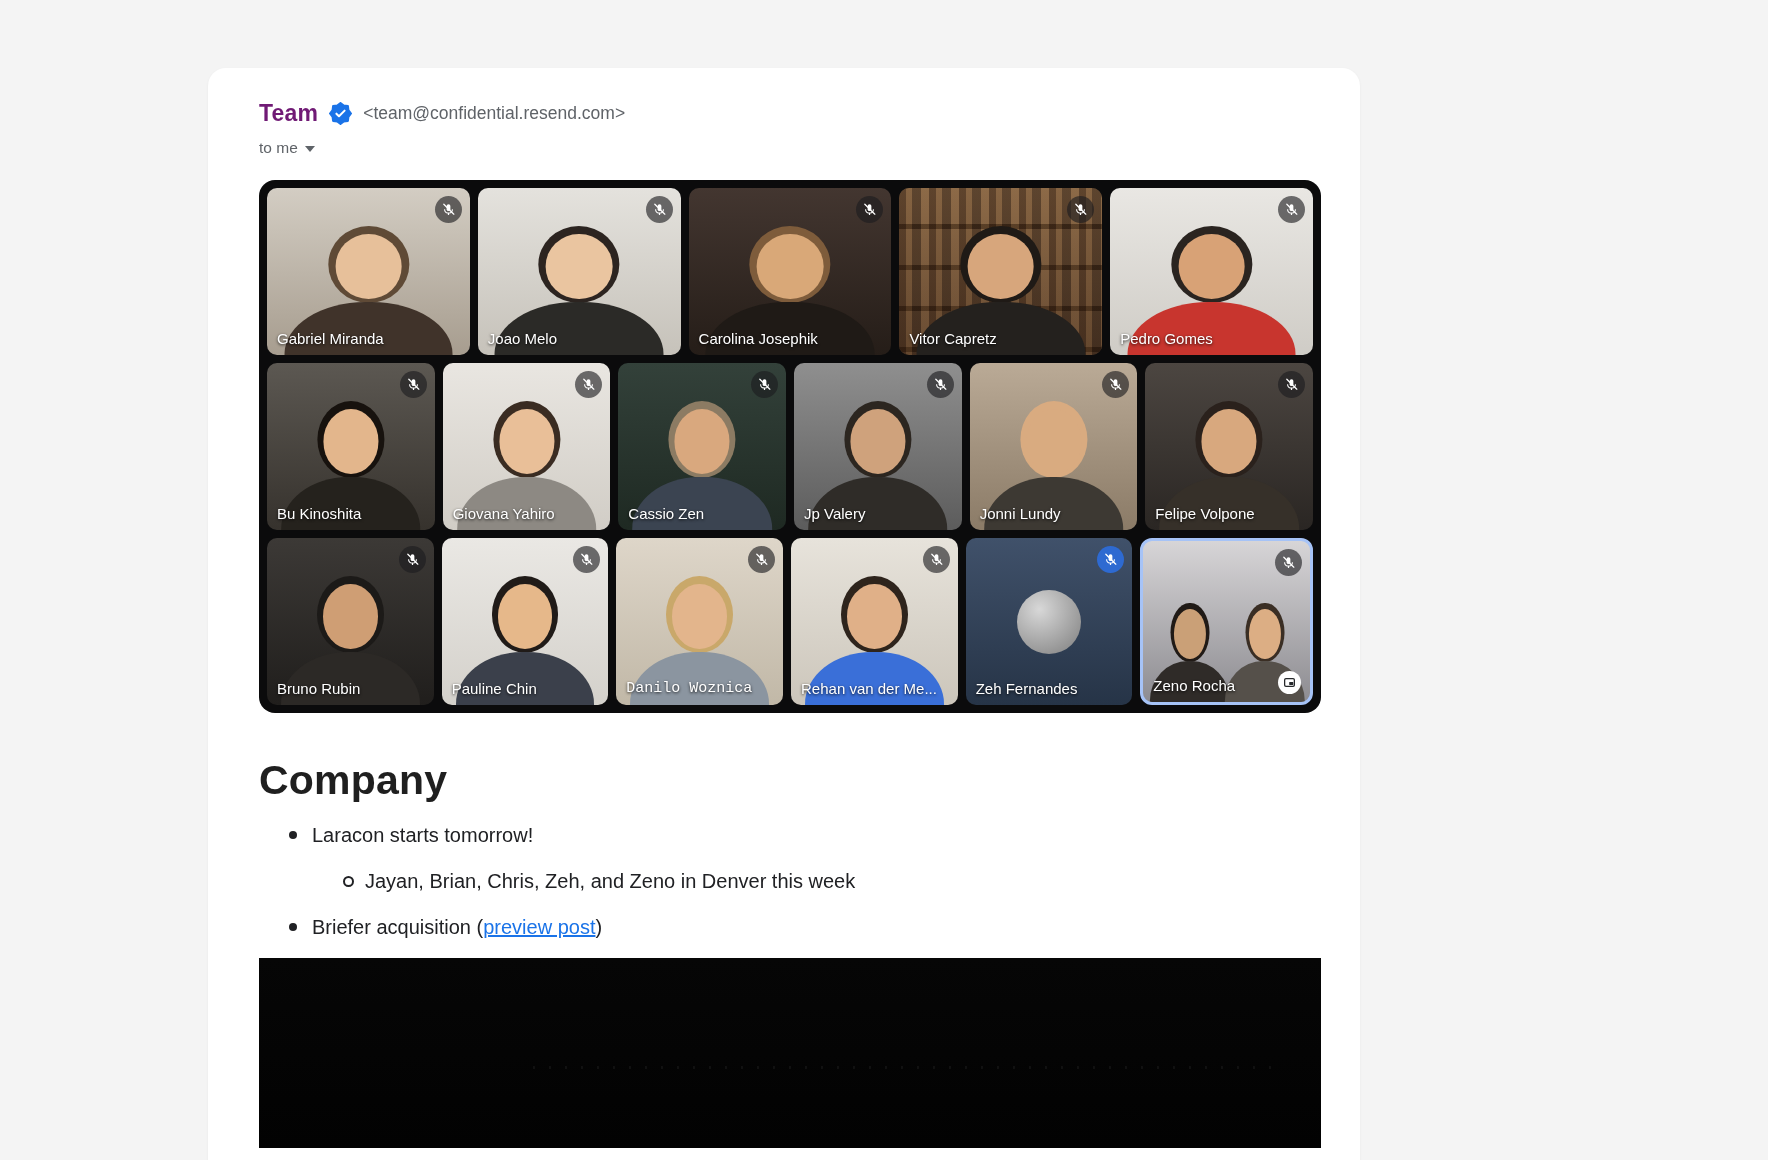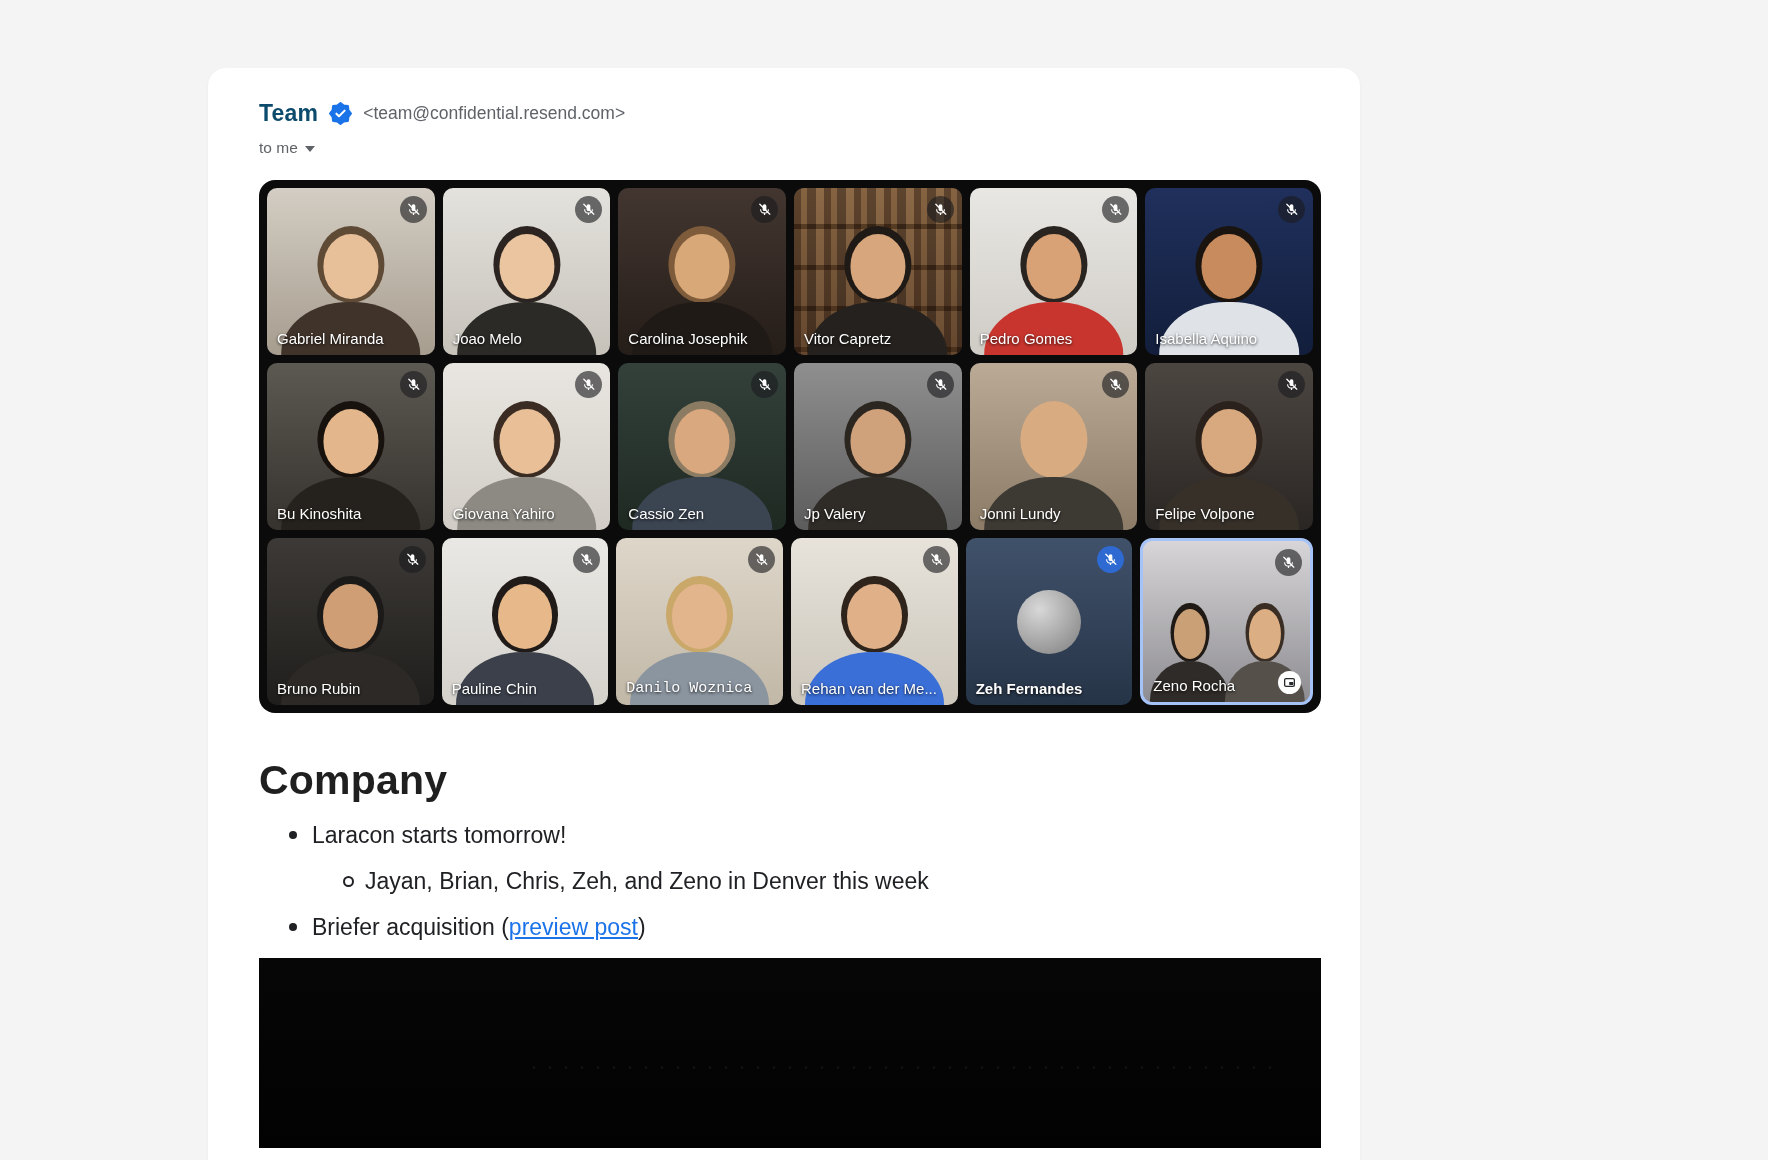--- a/index.html
+++ b/index.html
@@ -1,21 +1,21 @@
 <!DOCTYPE html>
 <html><head>
 <meta charset="utf-8">
 <style>
   html,body{margin:0;padding:0;background:#f4f4f4;width:1768px;height:1160px;overflow:hidden;
     font-family:"Liberation Sans","DejaVu Sans",sans-serif;-webkit-font-smoothing:antialiased;}
   .card{position:absolute;left:208px;top:68px;width:1152px;height:1092px;background:#ffffff;
     border-radius:18px 18px 0 0;box-shadow:0 1px 3px rgba(0,0,0,.05);padding:30px 39px 0 51px;box-sizing:border-box;}
   
   .sender-row{display:flex;align-items:center;gap:11px;height:30px;}
-  .sender-name{font-size:23px;font-weight:700;color:#0c4a6e;letter-spacing:.2px;}
+  .sender-name{font-size:23px;font-weight:700;color:#701a75;letter-spacing:.2px;}
   .badge{width:23px;height:23px;display:inline-block;flex:0 0 auto;}
   .sender-email{font-size:17.5px;color:#5f6368;}
   .to-row{display:inline-flex;align-items:center;gap:7px;margin-top:9px;height:22px;cursor:pointer;}
   .to-label{font-size:15.5px;color:#5f6368;}
   .caret{width:0;height:0;border-left:5.5px solid transparent;border-right:5.5px solid transparent;
     border-top:6.5px solid #5f6368;margin-top:2px;}
   
   .grid{margin-top:21px;width:1062px;box-sizing:border-box;background:#0b0b0c;border-radius:16px;
     padding:8px;display:flex;flex-direction:column;gap:8px;}
   .grid-row{display:flex;gap:8px;height:167px;}
@@ -39,21 +39,21 @@
     background:repeating-linear-gradient(90deg,rgba(40,20,8,.45) 0 7px,rgba(120,80,40,.25) 7px 13px,rgba(25,12,5,.4) 13px 22px,rgba(150,105,60,.2) 22px 30px),
     repeating-linear-gradient(180deg,transparent 0 36px,rgba(30,15,5,.55) 36px 41px);}
   .avatar-wrap{position:absolute;inset:0;display:flex;align-items:center;justify-content:center;z-index:1;}
   .avatar{width:64px;height:64px;border-radius:50%;}
   .pip{position:absolute;right:9px;bottom:8px;width:23px;height:23px;border-radius:50%;background:#fff;
     display:flex;align-items:center;justify-content:center;z-index:4;}
   .pip svg{width:13px;height:13px;}
   
   .section-heading{margin:44px 0 0 0;font-size:41px;font-weight:700;color:#1f1f1f;letter-spacing:.2px;}
   .bullets{margin-top:16px;}
-  .bullet-item{position:relative;font-size:23px;color:#202124;line-height:30px;margin-bottom:16px;}
+  .bullet-item{position:relative;font-size:20px;color:#202124;line-height:30px;margin-bottom:16px;}
   .bullet-item.lvl1{padding-left:53px;}
   .bullet-item.lvl2{padding-left:106px;}
   .bullet-item .marker{position:absolute;top:11px;width:8px;height:8px;border-radius:50%;}
   .lvl1 .marker{left:30px;background:#202124;}
   .lvl2 .marker{left:84px;background:transparent;border:2px solid #202124;width:7px;height:7px;top:10px;}
   .link{color:#1a73e8;text-decoration:underline;cursor:pointer;}
   
   .dark-image{margin-top:12px;width:1062px;height:190px;background:
     repeating-linear-gradient(90deg,rgba(255,255,255,0) 0 14px,rgba(255,255,255,.05) 14px 16px) 0 103px no-repeat,
     linear-gradient(180deg,#060606 0%,#020202 100%);background-size:760px 3px,100% 100%;background-position:260px 108px,0 0;}
@@ -148,35 +148,20 @@
           </div>
           <div class="mute" style="background:rgba(28,28,30,0.62)">
             <svg viewBox="0 0 24 24" fill="#ffffff">
               <path d="M12 14.5a3 3 0 0 0 3-3V6.5a3 3 0 0 0-6 0v5a3 3 0 0 0 3 3z"></path>
               <path d="M17.4 11.5a5.4 5.4 0 0 1-10.8 0H4.9a7.1 7.1 0 0 0 6.1 7v2.3h2V18.5a7.1 7.1 0 0 0 6.1-7h-1.7z"></path>
               <line x1="4.5" y1="3.5" x2="20.5" y2="19.5" stroke="#ffffff" stroke-width="2" stroke-linecap="round"></line>
             </svg>
           </div>
           <div class="name-tag">Pedro Gomes</div>
         </div>
-        <div class="tile" style="background: linear-gradient(rgb(32, 48, 92) 0%, rgb(18, 30, 59) 100%);">
-          <div class="person">
-            <div class="hair" style="background:#19140f"></div>
-            <div class="face" style="background:#c88b5e"></div>
-            <div class="torso" style="background:#dfe3e8"></div>
-          </div>
-          <div class="mute" style="background:rgba(28,28,30,0.62)">
-            <svg viewBox="0 0 24 24" fill="#ffffff">
-              <path d="M12 14.5a3 3 0 0 0 3-3V6.5a3 3 0 0 0-6 0v5a3 3 0 0 0 3 3z"></path>
-              <path d="M17.4 11.5a5.4 5.4 0 0 1-10.8 0H4.9a7.1 7.1 0 0 0 6.1 7v2.3h2V18.5a7.1 7.1 0 0 0 6.1-7h-1.7z"></path>
-              <line x1="4.5" y1="3.5" x2="20.5" y2="19.5" stroke="#ffffff" stroke-width="2" stroke-linecap="round"></line>
-            </svg>
-          </div>
-          <div class="name-tag">Isabella Aquino</div>
-        </div>
       </div>
       <div class="grid-row">
         <div class="tile" style="background: linear-gradient(rgb(92, 88, 82) 0%, rgb(54, 50, 45) 100%);">
           <div class="person">
             <div class="hair" style="background:#17120e"></div>
             <div class="face" style="background:#e3b68c"></div>
             <div class="torso" style="background:#25221d"></div>
           </div>
           <div class="mute" style="background:rgba(28,28,30,0.62)">
             <svg viewBox="0 0 24 24" fill="#ffffff">
@@ -317,21 +302,21 @@
           </div>
           <div class="mute" style="background:rgba(28,28,30,0.62)">
             <svg viewBox="0 0 24 24" fill="#ffffff">
               <path d="M12 14.5a3 3 0 0 0 3-3V6.5a3 3 0 0 0-6 0v5a3 3 0 0 0 3 3z"></path>
               <path d="M17.4 11.5a5.4 5.4 0 0 1-10.8 0H4.9a7.1 7.1 0 0 0 6.1 7v2.3h2V18.5a7.1 7.1 0 0 0 6.1-7h-1.7z"></path>
               <line x1="4.5" y1="3.5" x2="20.5" y2="19.5" stroke="#ffffff" stroke-width="2" stroke-linecap="round"></line>
             </svg>
           </div>
           <div class="name-tag">Rehan van der Me...</div>
         </div>
-        <div class="tile" style="background: linear-gradient(rgb(64, 81, 106) 0%, rgb(38, 52, 71) 100%); font-weight: bold;">
+        <div class="tile" style="background: linear-gradient(rgb(64, 81, 106) 0%, rgb(38, 52, 71) 100%);">
           <div class="avatar-wrap">
             <div class="avatar" style="background:radial-gradient(circle at 35% 30%,#d8d8d8,#7d7d7d)"></div>
           </div>
           <div class="mute" style="background:#2e6ad1">
             <svg viewBox="0 0 24 24" fill="#ffffff">
               <path d="M12 14.5a3 3 0 0 0 3-3V6.5a3 3 0 0 0-6 0v5a3 3 0 0 0 3 3z"></path>
               <path d="M17.4 11.5a5.4 5.4 0 0 1-10.8 0H4.9a7.1 7.1 0 0 0 6.1 7v2.3h2V18.5a7.1 7.1 0 0 0 6.1-7h-1.7z"></path>
               <line x1="4.5" y1="3.5" x2="20.5" y2="19.5" stroke="#ffffff" stroke-width="2" stroke-linecap="round"></line>
             </svg>
           </div>

